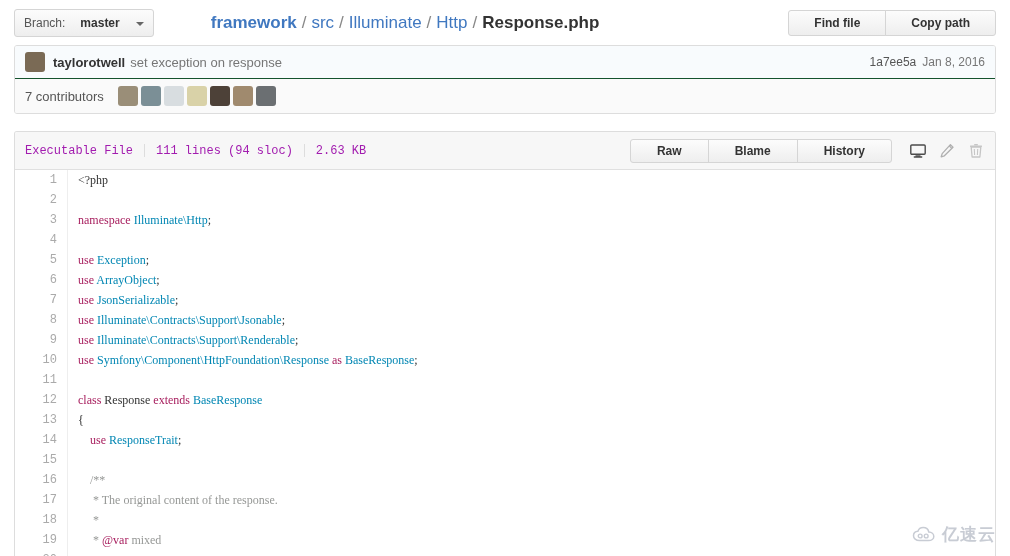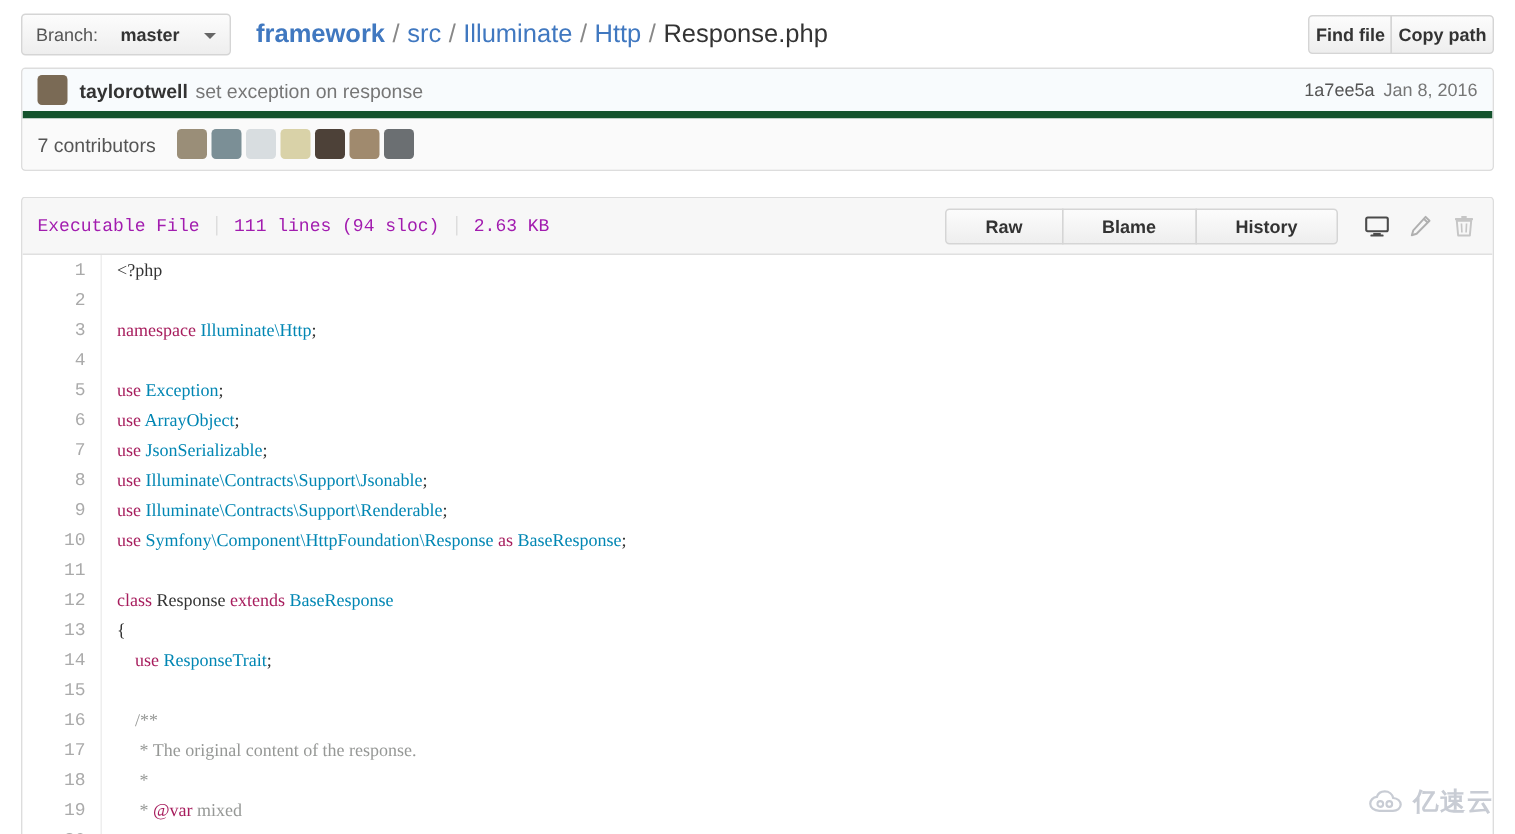--- a/index.html
+++ b/index.html
@@ -25,21 +25,21 @@
     align-items: center;
     box-sizing: border-box;
   }
   .btn {
     background: linear-gradient(#fcfcfc, #eeeeee);
     border: 1px solid #d5d5d5;
     border-radius: 3px;
     color: #333333;
     font-size: 12px;
     font-weight: bold;
-    padding: 5px 4px;
+    padding: 5px 25px;
     line-height: 14px;
     white-space: nowrap;
     box-sizing: border-box;
   }
   .branch-btn {
     font-weight: normal;
     color: #555555;
     display: inline-flex;
     align-items: center;
     gap: 15px;
@@ -61,32 +61,33 @@
     margin-left: 17px;
     font-size: 17px;
     color: #555555;
     display: flex;
     align-items: center;
     white-space: nowrap;
   }
   .breadcrumb .repo {
     color: #4078c0;
     font-weight: bold;
+    margin-left: 40px;
   }
   .breadcrumb .crumb {
     color: #4078c0;
   }
   .breadcrumb .sep {
     color: #888888;
     margin: 0 5px;
     font-weight: normal;
   }
   .breadcrumb .final {
     color: #333333;
-    font-weight: normal;
+    font-weight: bold;
     text-align: center;
   }
 
   .topbar-actions {
     margin-left: auto;
     display: flex;
   }
   .topbar-actions .btn:first-child {
     border-top-right-radius: 0;
     border-bottom-right-radius: 0;
@@ -99,21 +100,21 @@
 
   
   .infobox {
     margin: 0 14px;
     border: 1px solid #dddddd;
     border-radius: 3px;
     overflow: hidden;
   }
   .commit-row {
     background: #f8fbfd;
-    border-bottom: 5px solid #14532d;
+    border-bottom: 1px solid #14532d;
     padding: 9px 10px;
     display: flex;
     align-items: center;
     height: 33px;
     box-sizing: border-box;
   }
   .avatar {
     width: 20px;
     height: 20px;
     border-radius: 3px;

